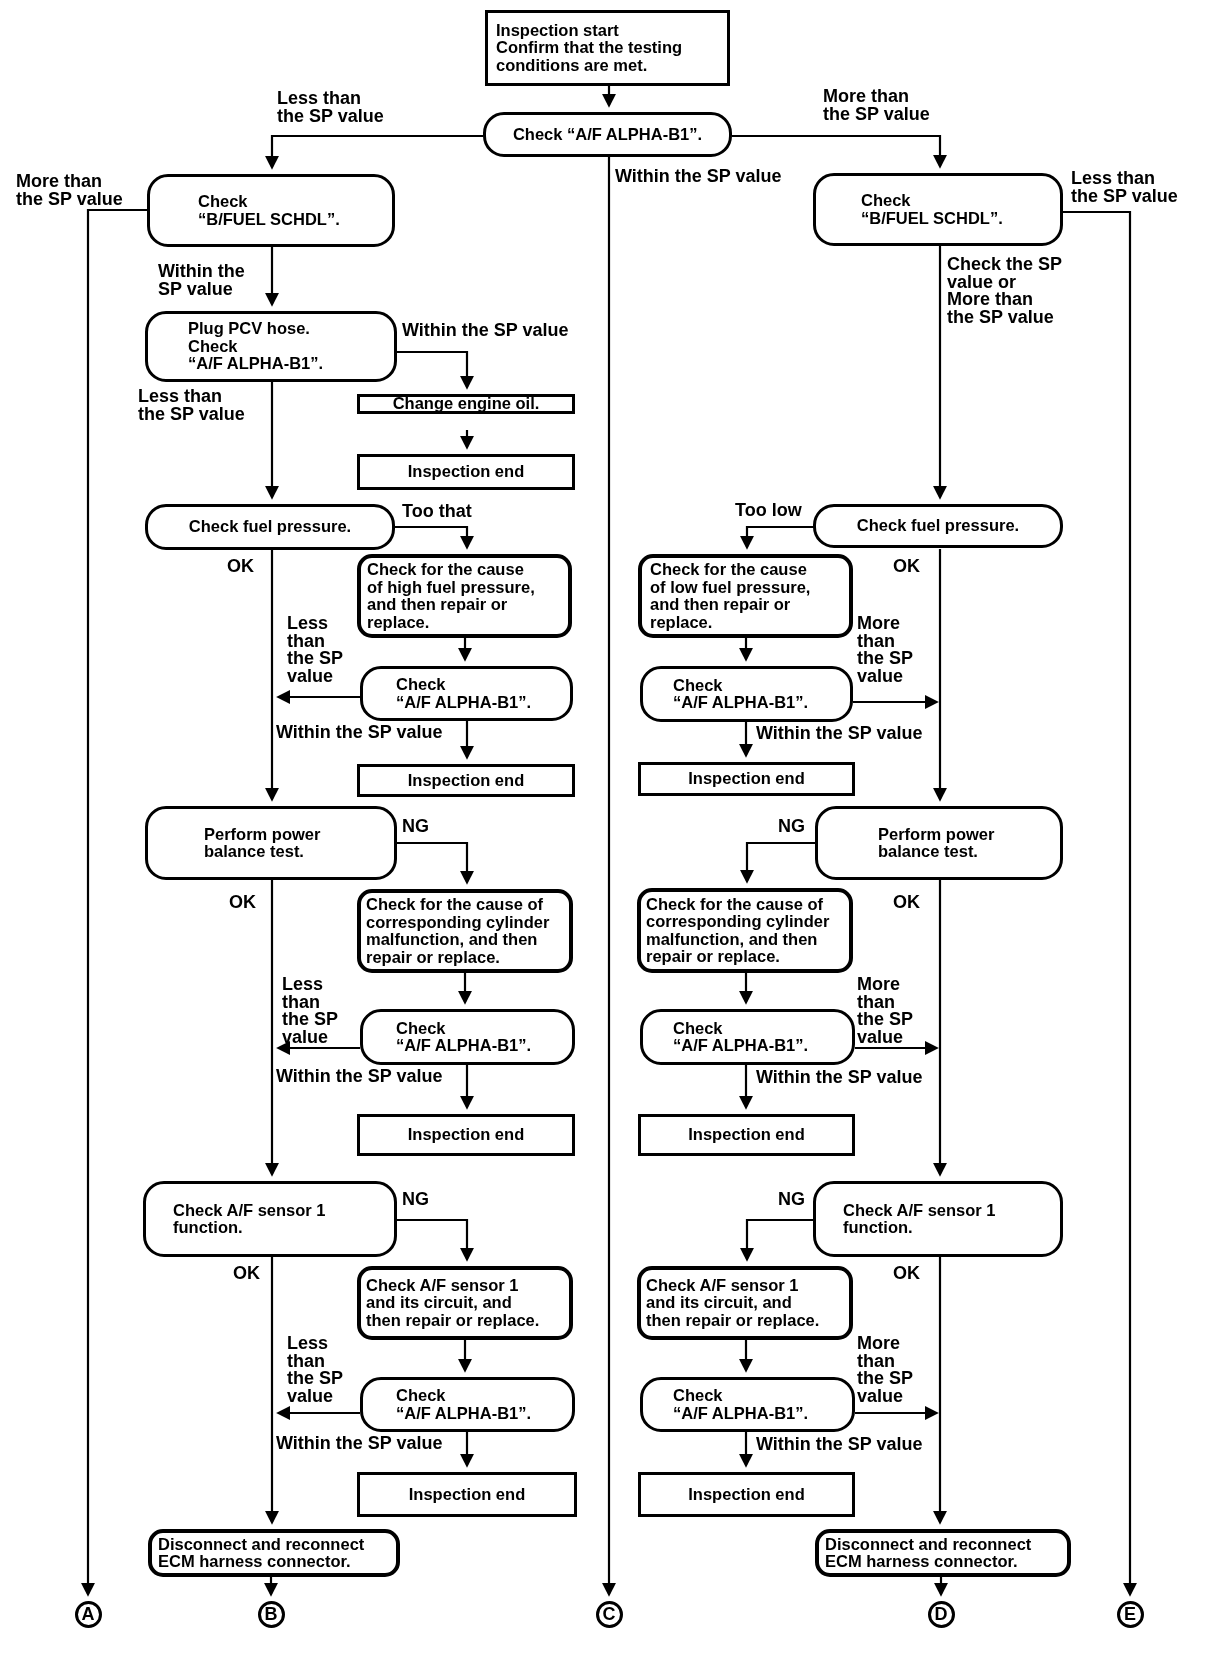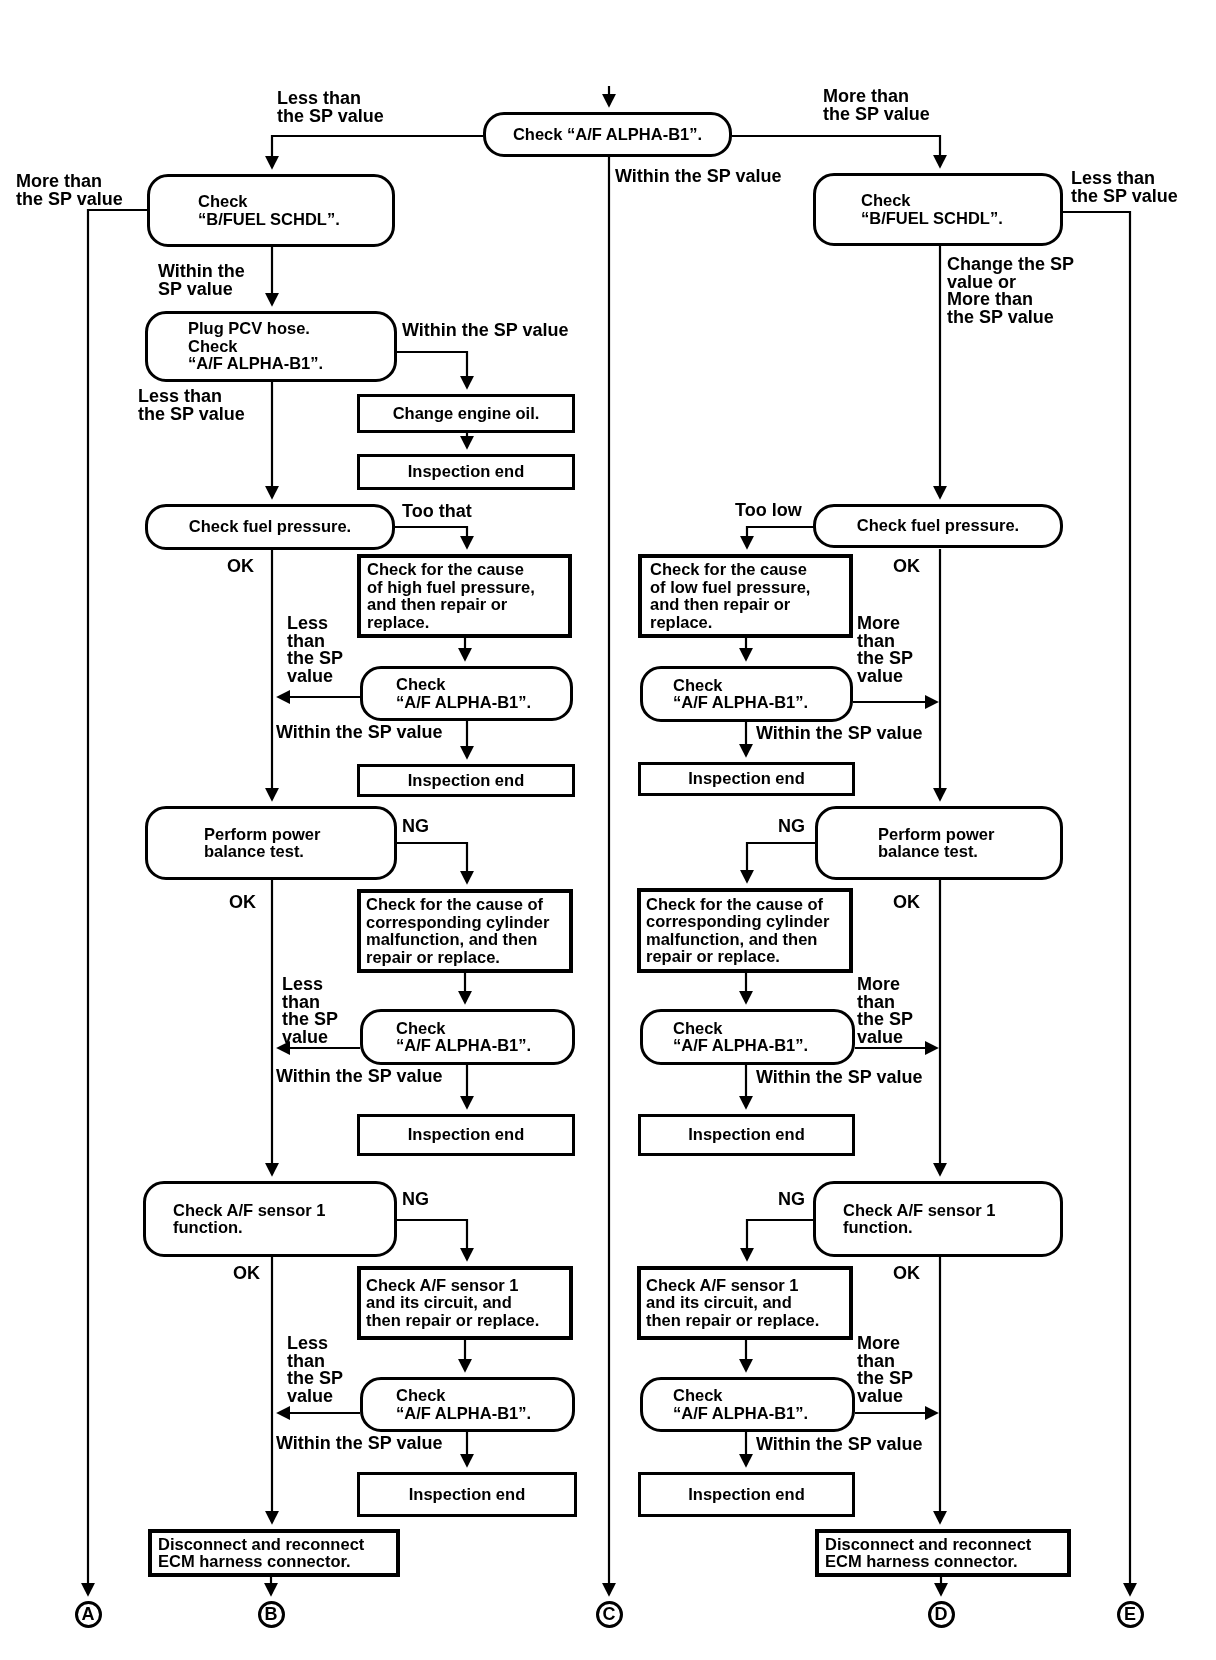--- a/index.html
+++ b/index.html
@@ -8,21 +8,21 @@
     font-family:"Liberation Sans",sans-serif;font-weight:bold;color:#000;overflow:hidden;
   }
   svg.wires{position:absolute;left:0;top:0;width:1216px;height:1660px;}
   svg.wires path{stroke:#000;stroke-width:2.2;fill:none;}
   .node{
     position:absolute;box-sizing:border-box;border:3px solid #000;background:#fff;
     display:flex;align-items:center;font-size:16.5px;line-height:17.5px;
     white-space:pre-line;z-index:2;
   }
   .rounded{border-radius:21px;}
-  .thick{border-width:4px;}
+  .thick{border-width:4px;border-radius:15px;}
   .center{justify-content:center;text-align:center;}
   .lbl{
     position:absolute;font-size:18px;line-height:17.5px;white-space:pre-line;z-index:3;
   }
   .terminal{
     position:absolute;width:27px;height:27px;box-sizing:border-box;border:3px solid #000;
     border-radius:50%;display:flex;align-items:center;justify-content:center;
     font-size:18px;background:#fff;z-index:2;
   }
 </style>
@@ -75,29 +75,32 @@
     <path d="M855 1048 L936 1048" marker-end="url(#ah)"></path>
     <path d="M746 1065 L746 1107" marker-end="url(#ah)"></path>
     <path d="M815 1220 L747 1220 L747 1259" marker-end="url(#ah)"></path>
     <path d="M940 1257 L940 1522" marker-end="url(#ah)"></path>
     <path d="M746 1340 L746 1370" marker-end="url(#ah)"></path>
     <path d="M855 1413 L936 1413" marker-end="url(#ah)"></path>
     <path d="M746 1432 L746 1465" marker-end="url(#ah)"></path>
     <path d="M941 1577 L941 1594" marker-end="url(#ah)"></path>
   </svg>
 
+  <div class="node" style="left:485px;top:10px;width:245px;height:76px;padding-left:8px">Inspection start
+Confirm that the testing
+conditions are met.</div>
   <div class="node rounded center" style="left:483px;top:112px;width:249px;height:45px">Check “A/F ALPHA-B1”.</div>
   <div class="node rounded" style="left:147px;top:174px;width:248px;height:73px;padding-left:48px">Check
 “B/FUEL SCHDL”.</div>
   <div class="node rounded" style="left:813px;top:173px;width:250px;height:73px;padding-left:45px">Check
 “B/FUEL SCHDL”.</div>
   <div class="node rounded" style="left:145px;top:311px;width:252px;height:71px;padding-left:40px">Plug PCV hose.
 Check
 “A/F ALPHA-B1”.</div>
-  <div class="node center" style="left:357px;top:394px;width:218px;height:39px">Change engine oil.</div>
+  <div class="node center" style="left:357px;top:394px;width:218px;height:20px">Change engine oil.</div>
   <div class="node center" style="left:357px;top:454px;width:218px;height:36px">Inspection end</div>
   <div class="node rounded center" style="left:145px;top:504px;width:250px;height:46px">Check fuel pressure.</div>
   <div class="node thick" style="left:357px;top:554px;width:215px;height:84px;padding-left:6px">Check for the cause
 of high fuel pressure,
 and then repair or
 replace.</div>
   <div class="node rounded" style="left:360px;top:666px;width:213px;height:55px;padding-left:33px">Check
 “A/F ALPHA-B1”.</div>
   <div class="node center" style="left:357px;top:764px;width:218px;height:33px">Inspection end</div>
   <div class="node rounded" style="left:145px;top:806px;width:252px;height:74px;padding-left:56px">Perform power
@@ -152,21 +155,21 @@
 the SP value</div>
   <div class="lbl" style="left:823px;top:88px">More than
 the SP value</div>
   <div class="lbl" style="left:615px;top:168px">Within the SP value</div>
   <div class="lbl" style="left:16px;top:173px">More than
 the SP value</div>
   <div class="lbl" style="left:1071px;top:170px">Less than
 the SP value</div>
   <div class="lbl" style="left:158px;top:263px">Within the
 SP value</div>
-  <div class="lbl" style="left:947px;top:256px">Change the SP
+  <div class="lbl" style="left:947px;top:256px">Check the SP
 value or
 More than
 the SP value</div>
   <div class="lbl" style="left:402px;top:322px">Within the SP value</div>
   <div class="lbl" style="left:138px;top:388px">Less than
 the SP value</div>
   <div class="lbl" style="left:402px;top:503px">Too that</div>
   <div class="lbl" style="left:735px;top:502px">Too low</div>
   <div class="lbl" style="left:227px;top:558px">OK</div>
   <div class="lbl" style="left:893px;top:558px">OK</div>

